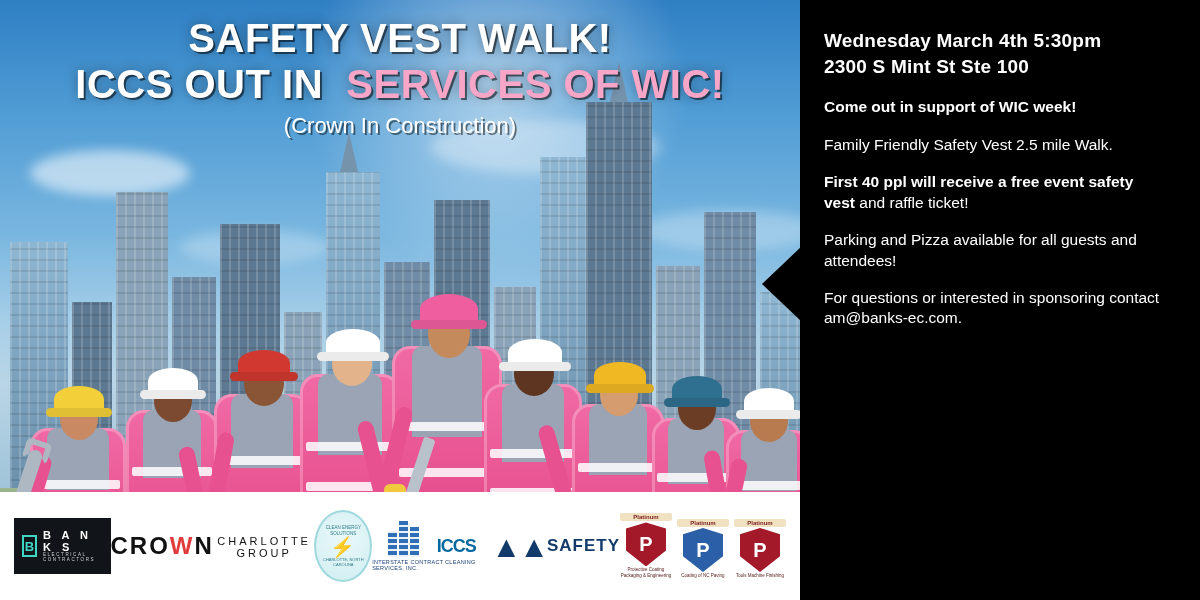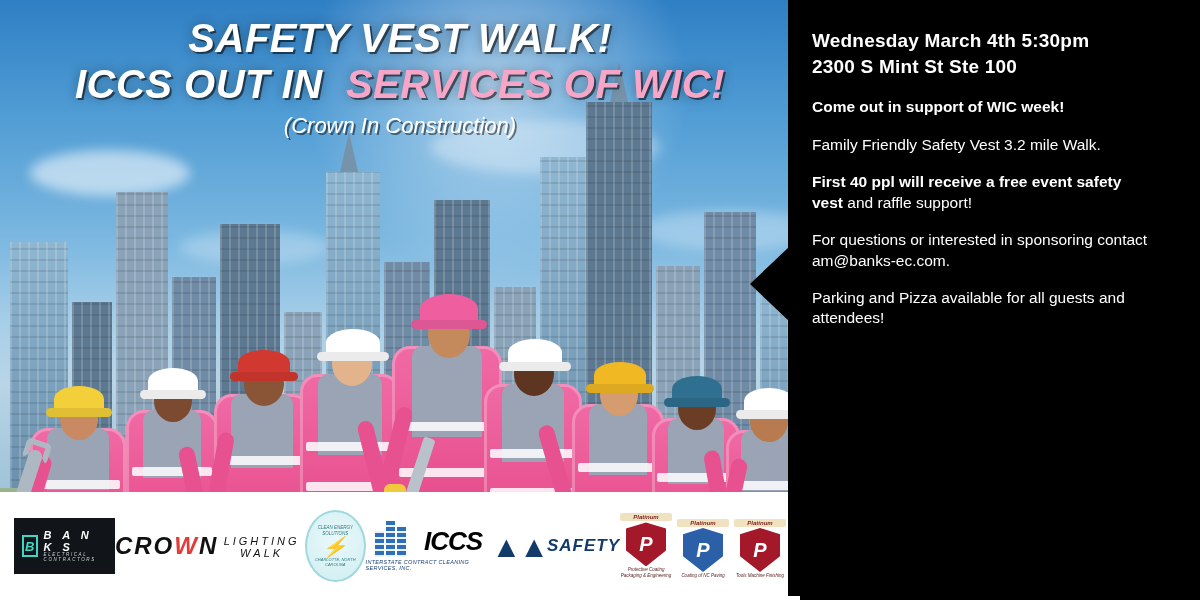--- a/index.html
+++ b/index.html
@@ -21,21 +21,20 @@
     overflow: hidden;
   }
 
   
   .art-panel {
     position: absolute;
     left: 0; top: 0;
     width: 800px;
     height: 600px;
     overflow: hidden;
-    font-style: italic;
   }
   .sky {
     position: absolute;
     left: 0; top: 0; width: 800px; height: 492px;
     background:
       radial-gradient(circle at 62% 18%, rgba(255,255,255,0.55) 0%, rgba(255,255,255,0.0) 30%),
       linear-gradient(180deg, #2f7fc4 0%, #4e9bd4 22%, #7ab7e0 48%, #a8cfe8 66%, #b9d5e6 78%, #9fc3d8 100%);
   }
   .cloud {
     position: absolute;
@@ -247,21 +246,21 @@
     box-sizing: border-box;
   }
   .ce-bolt { font-size: 20px; color: #3aa0ac; line-height: 1; }
 
   .logo-iccs { display: flex; flex-direction: column; align-items: center; }
   .iccs-row { display: flex; align-items: flex-end; gap: 2px; }
   .iccs-bldg {
     width: 9px; background: #2e6fb7;
     background-image: repeating-linear-gradient(0deg, rgba(255,255,255,.9) 0 2px, transparent 2px 6px);
   }
-  .iccs-text { font-size: 26px; font-weight: bold; color: #000000; letter-spacing: -1px; padding-left: 16px; }
+  .iccs-text { font-size: 18px; font-weight: bold; color: #0369a1; letter-spacing: -1px; padding-left: 16px; }
   .iccs-sub { font-size: 5.5px; color: #1b3f77; letter-spacing: .3px; margin-top: 2px; }
 
   .logo-mayer { text-align: center; color: #123a6b; }
   .mayer-mark {
     font-size: 30px; font-weight: bold; line-height: .9; letter-spacing: -2px;
   }
   .mayer-name { font-size: 17px; font-weight: bold; letter-spacing: 1px; }
 
   .badges { display: flex; gap: 5px; align-items: flex-end; }
   .badge { width: 52px; text-align: center; }
@@ -277,21 +276,21 @@
     display: flex; align-items: center; justify-content: center;
     color: #fff; font-weight: bold; font-size: 20px;
   }
   .shield.blue { background: #2b5fa8; }
   .shield.crimson { background: #a3192a; }
   .badge-cap { font-size: 4.5px; color: #5a2020; margin-top: 1px; line-height: 1.25; }
 
   
   .info {
     position: absolute;
-    right: 12px; top: 0;
+    right: 0; top: 0;
     width: 400px; height: 596px;
     background: #000;
     color: #fff;
     box-sizing: border-box;
     padding: 28px 24px 20px 24px;
     z-index: 8;
   }
   .notch {
     position: absolute;
     left: -38px; top: 246px;
@@ -481,21 +480,21 @@
         <div class="banks-txt">
           <div class="banks-name">B A N K S</div>
           <div class="banks-sub">ELECTRICAL CONTRACTORS</div>
         </div>
       </div>
 
       <div class="logo logo-crown">
         <div class="crown-top">
           <span>CRO</span><span class="w">W</span><span>N</span>
         </div>
-        <div class="crown-bot">LIGHTING WALK</div>
+        <div class="crown-bot">CHARLOTTE GROUP</div>
       </div>
 
       <div class="logo logo-cleanenergy">
         <div style="font-size:4.5px;">CLEAN ENERGY SOLUTIONS</div>
         <div class="ce-bolt">⚡</div>
         <div style="font-size:4px;">CHARLOTTE, NORTH CAROLINA</div>
       </div>
 
       <div class="logo logo-iccs">
         <div class="iccs-row">
@@ -538,21 +537,21 @@
 
   <div class="info">
     <div class="notch"></div>
 
     <p class="info-date">
       <span>Wednesday March 4th 5:30pm</span><br>
       <span>2300 S Mint St Ste 100</span>
     </p>
 
     <p class="info-p bold">Come out in support of  WIC week!</p>
-    <p class="info-p">Family Friendly Safety Vest 3.2 mile Walk.</p>
+    <p class="info-p">Family Friendly Safety Vest 2.5 mile Walk.</p>
     <p class="info-p">
-      <span class="b">First 40 ppl will receive a free event safety vest</span><span> and raffle support!</span>
+      <span class="b">First 40 ppl will receive a free event safety vest</span><span> and raffle ticket!</span>
     </p>
+    <p class="info-p">Parking and Pizza available for all guests and attendees!</p>
     <p class="info-p">For questions or interested in sponsoring contact am@banks-ec.com.</p>
-    <p class="info-p">Parking and Pizza available for all guests and attendees!</p>
   </div>
 
 </div>
 
 </body></html>

